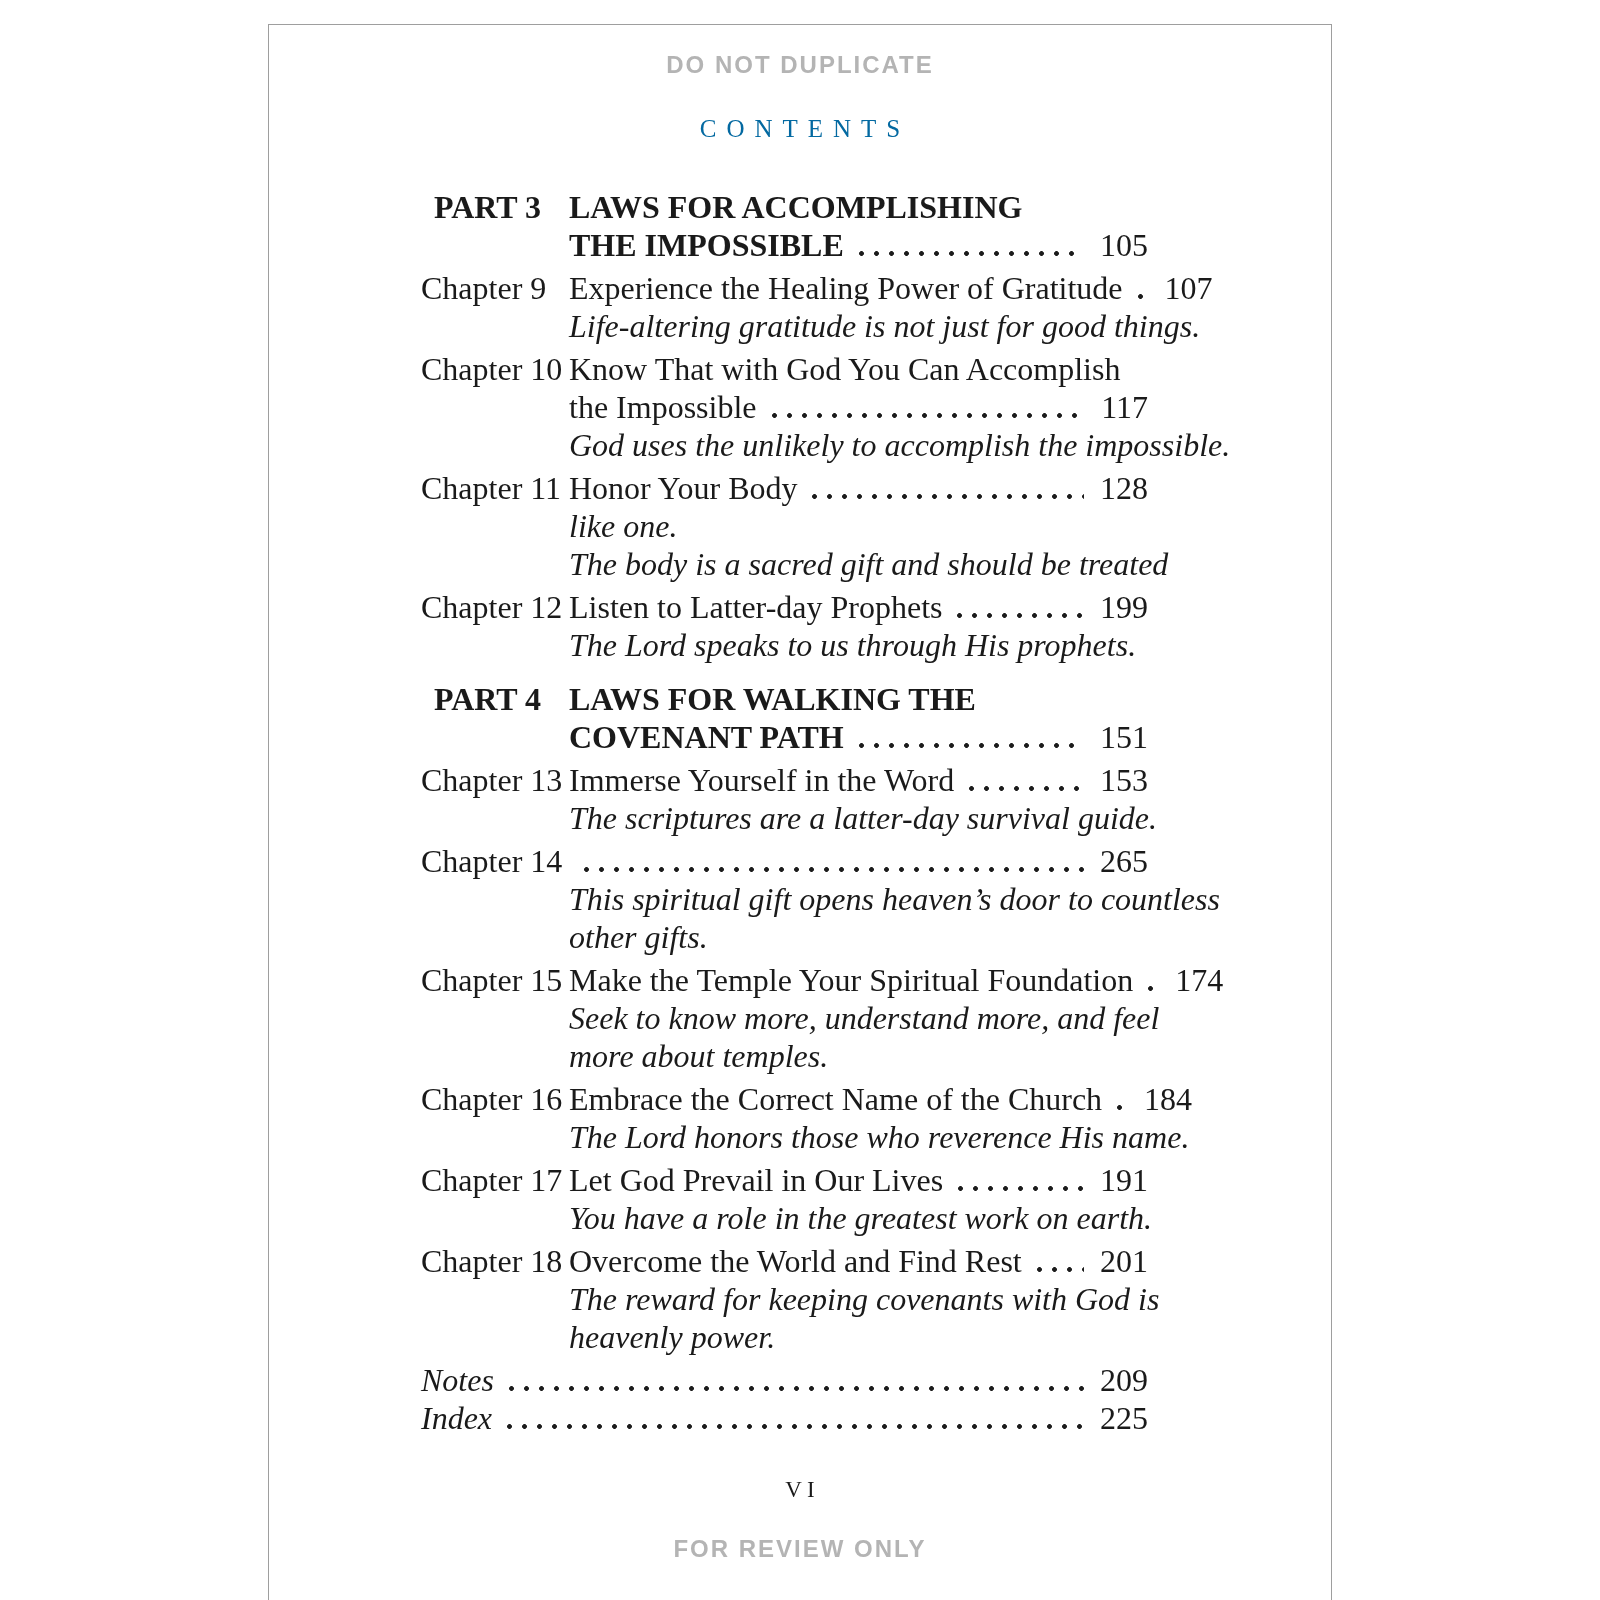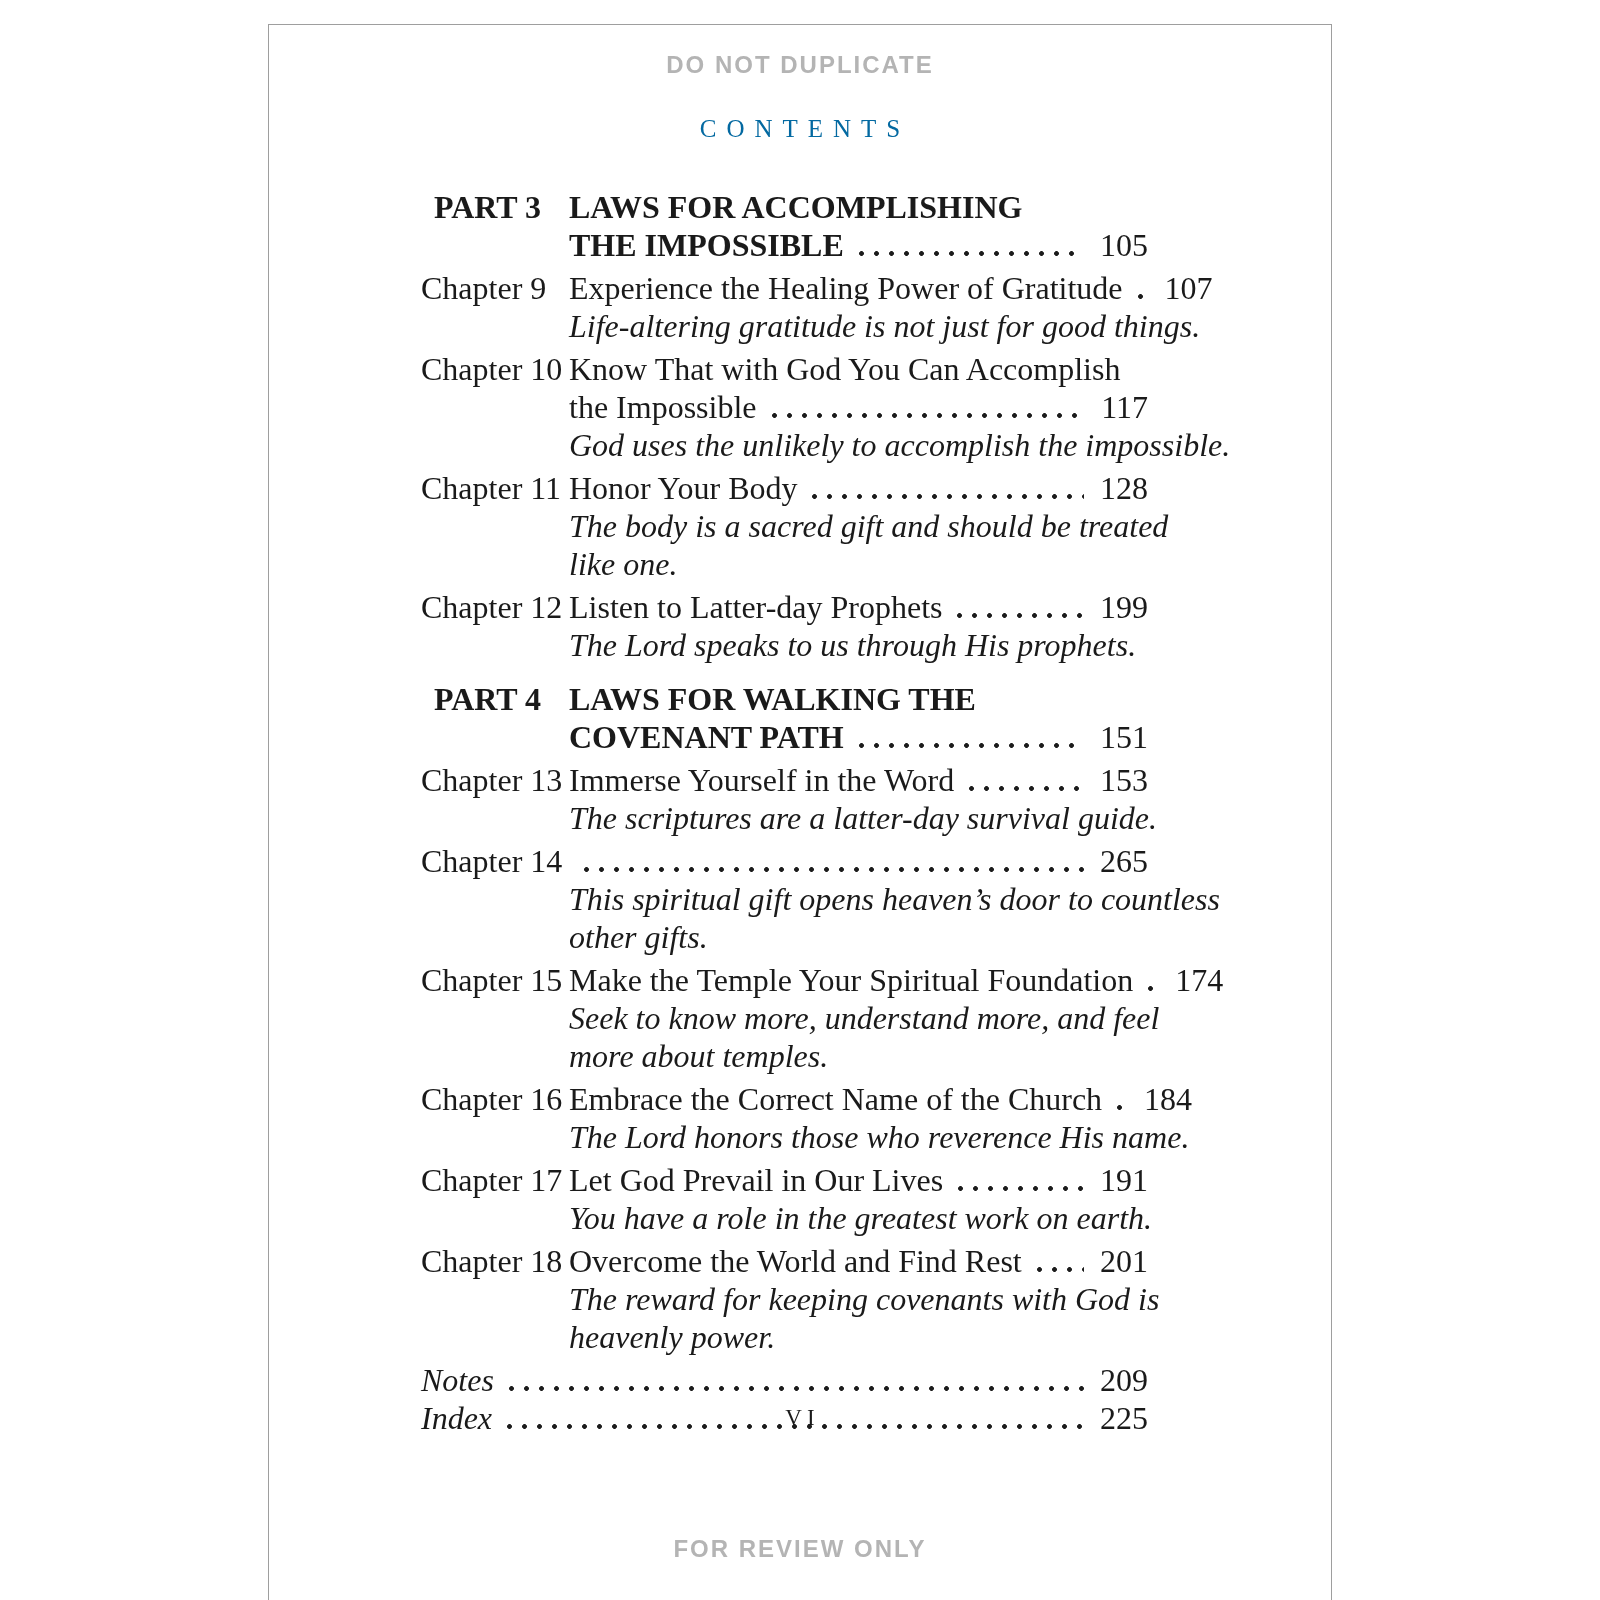--- a/index.html
+++ b/index.html
@@ -96,21 +96,21 @@
     width: 56px;
     text-align: right;
     white-space: nowrap;
   }
   .line.backmatter .bm-label {
     font-style: italic;
     white-space: nowrap;
   }
   .folio {
     position: absolute;
-    top: 1380px;
+    top: 1452px;
     width: 100%;
     text-align: center;
     font-size: 23px;
     letter-spacing: 5px;
     text-indent: 5px;
     color: #1a1a1a;
   }
 </style>
 </head>
 <body>
@@ -165,25 +165,25 @@
         </div>
         <div class="entry chapter">
           <div class="line">
             <span class="label">Chapter 11</span>
             <span class="title">Honor Your Body</span>
             <span class="dots"></span>
             <span class="pagenum">128</span>
           </div>
           <div class="line">
             <span class="label"></span>
+            <span class="subtitle">like one.</span>
+          </div>
+          <div class="line">
+            <span class="label"></span>
             <span class="subtitle">The body is a sacred gift and should be treated</span>
-          </div>
-          <div class="line">
-            <span class="label"></span>
-            <span class="subtitle">like one.</span>
           </div>
         </div>
         <div class="entry chapter">
           <div class="line">
             <span class="label">Chapter 12</span>
             <span class="title">Listen to Latter-day Prophets</span>
             <span class="dots"></span>
             <span class="pagenum">199</span>
           </div>
           <div class="line">

